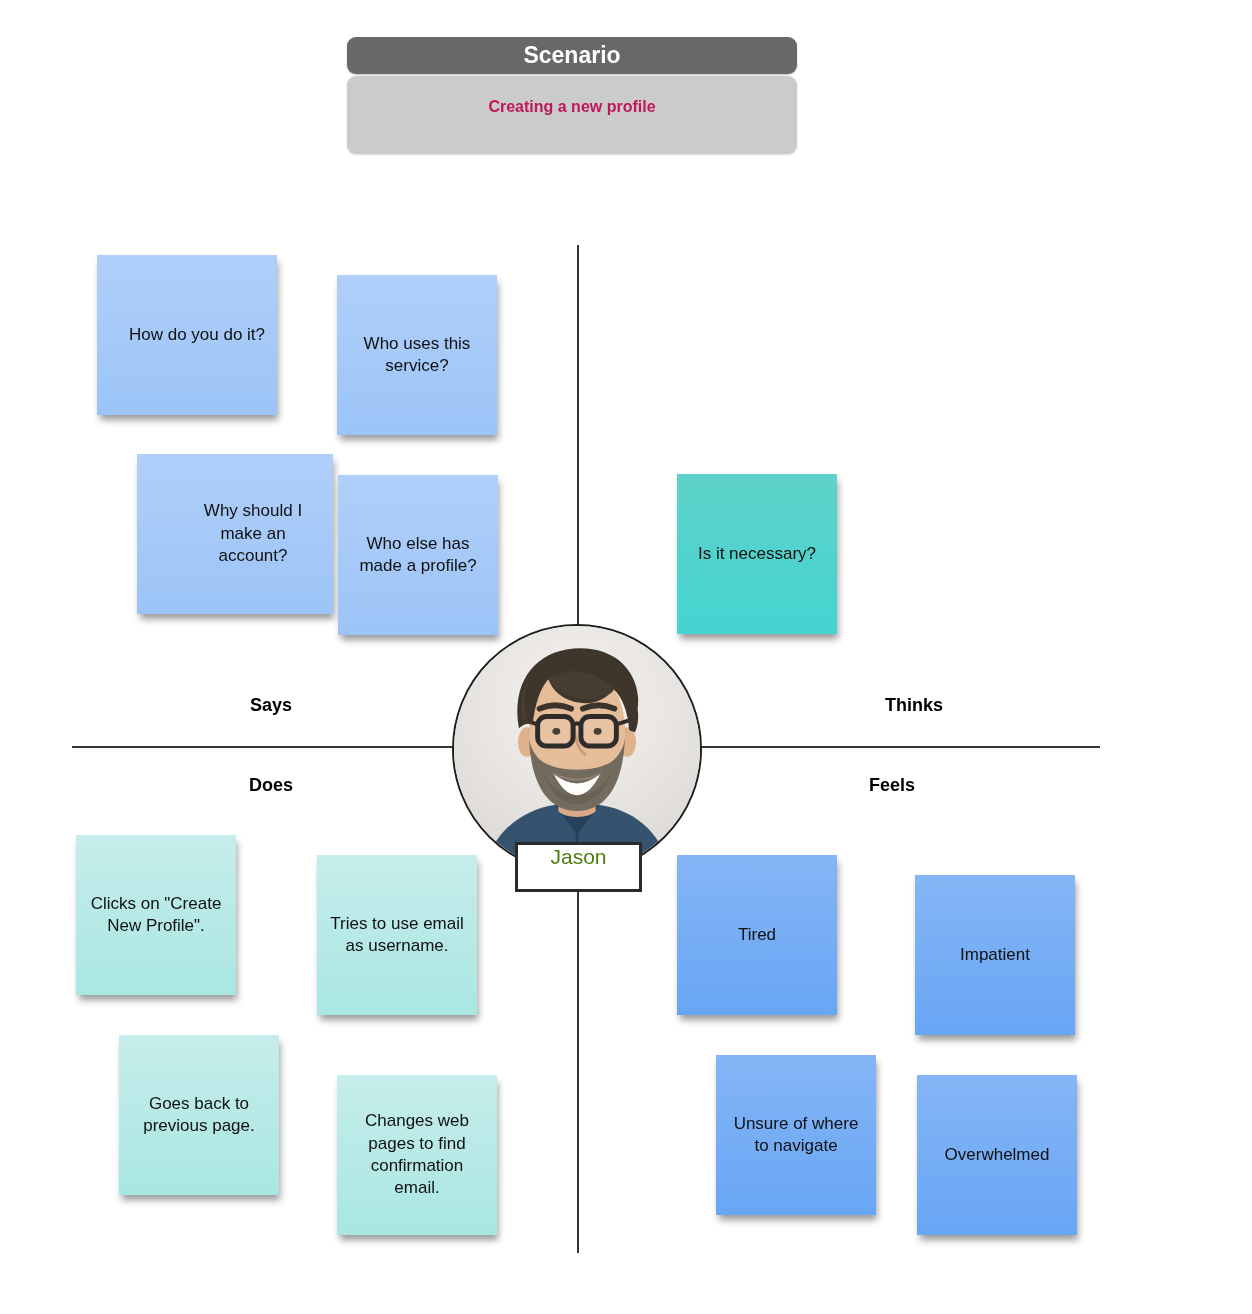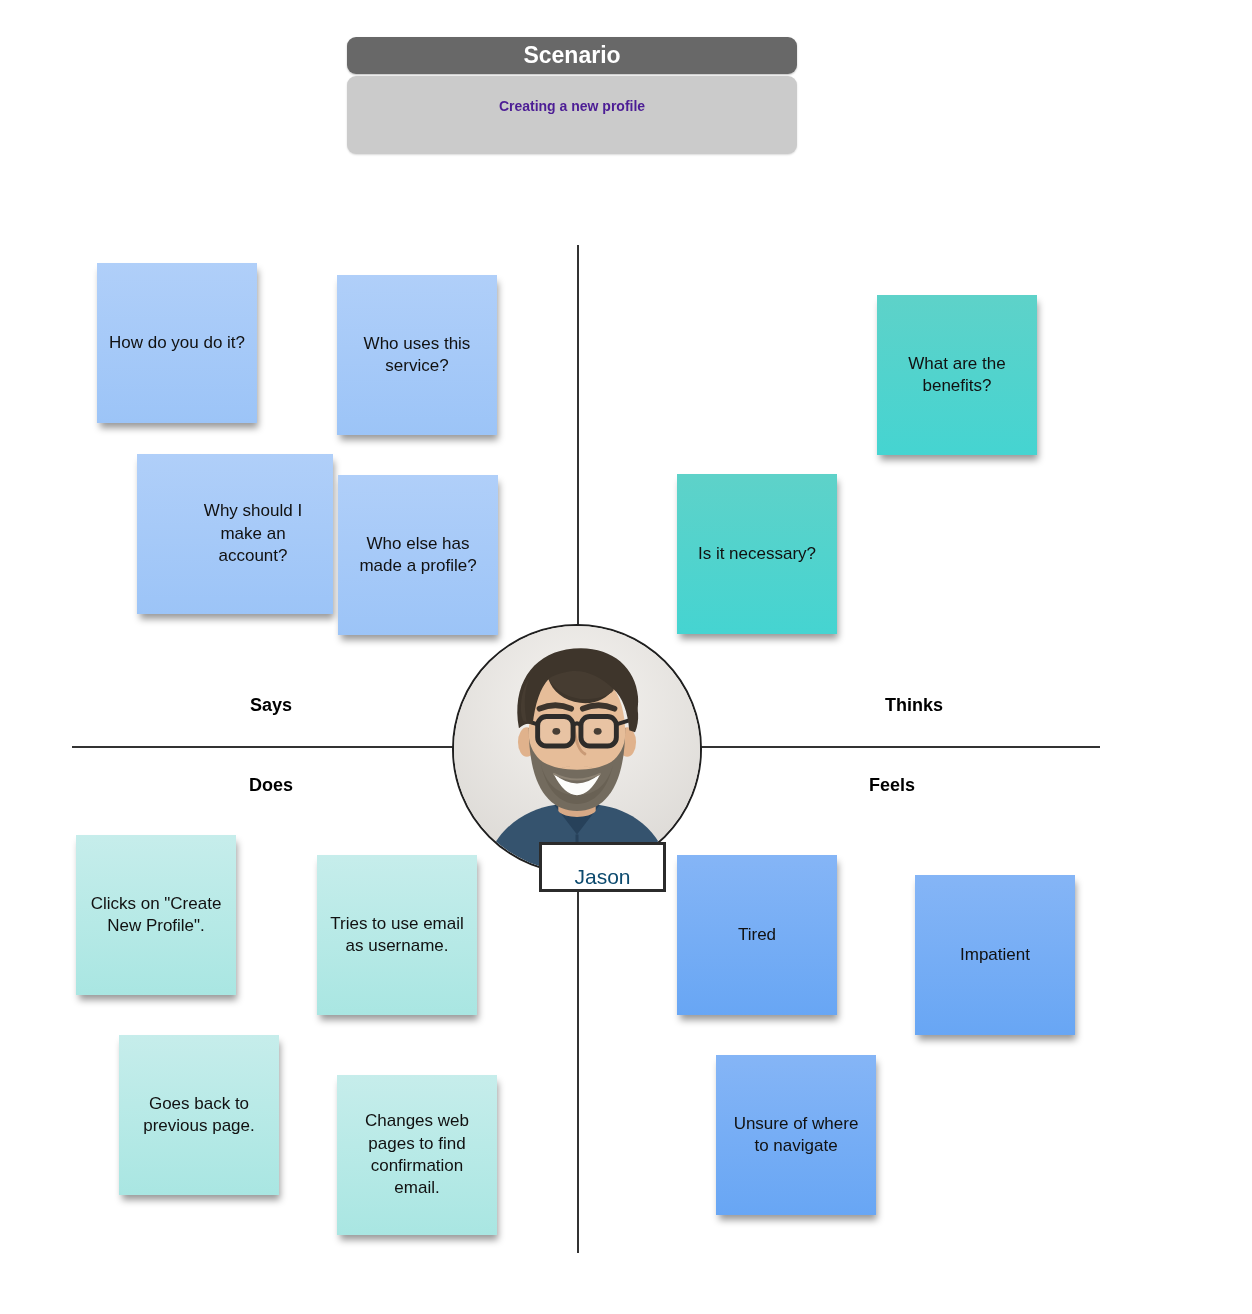--- a/index.html
+++ b/index.html
@@ -19,21 +19,21 @@
     display: flex; align-items: center; justify-content: center;
     color: #ffffff; font-size: 23px; font-weight: bold;
     box-shadow: 0 1px 2px rgba(0,0,0,0.25);
   }
   .scenario-panel {
     margin-top: 2px; height: 78px; background: #cbcbcb; border-radius: 9px;
     display: flex; justify-content: center;
     box-shadow: 0 1px 2px rgba(0,0,0,0.15);
   }
   .scenario-subtitle {
-    margin-top: 22px; color: #4c1d95; font-size: 14px; font-weight: bold;
+    margin-top: 22px; color: #be185d; font-size: 16px; font-weight: bold;
   }
 
   
   .v-divider {
     position: absolute; left: 577px; top: 245px; width: 2px; height: 1008px;
     background: #333333; z-index: 1;
   }
   .h-divider {
     position: absolute; left: 72px; top: 746px; width: 1028px; height: 2px;
     background: #333333; z-index: 1;
@@ -62,22 +62,22 @@
   
   .persona-photo {
     position: absolute; left: 452px; top: 624px; width: 250px; height: 250px;
     border-radius: 50%; border: 2px solid #1f1f1f; overflow: hidden;
     background: #e9e7e4; z-index: 3; box-sizing: border-box;
   }
   .persona-photo svg { display: block; width: 100%; height: 100%; }
   .persona-name {
     position: absolute; left: 515px; top: 842px; width: 127px; height: 50px;
     background: #ffffff; border: 3px solid #2b2b2b; box-sizing: border-box;
-    display: flex; align-items: flex-end; justify-content: center;
-    font-size: 21px; color: #0c4a6e; z-index: 4; margin-left: 24px;
+    display: flex; align-items: flex-start; justify-content: center;
+    font-size: 21px; color: #4d7c0f; z-index: 4;
   }
 </style>
 </head>
 <body>
 
 <div class="board">
 
   <div class="scenario-wrap">
     <div class="scenario-bar">
       <span>Scenario</span>
@@ -88,36 +88,33 @@
   </div>
 
   <div class="v-divider"></div>
   <div class="h-divider"></div>
 
   <div class="quad-label" style="left:201px; top:695px;">Says</div>
   <div class="quad-label" style="left:844px; top:695px;">Thinks</div>
   <div class="quad-label" style="left:201px; top:775px;">Does</div>
   <div class="quad-label" style="left:822px; top:775px;">Feels</div>
 
-  <div class="note note-says" style="left:97px; top:263px;">
+  <div class="note note-says" style="left:97px; top:255px;padding-left:20px;">
     <span style="max-width:150px;">How do you do it?</span>
   </div>
   <div class="note note-says" style="left:337px; top:275px;justify-content:center;">
     <span style="max-width:120px;">Who uses this service?</span>
   </div>
   <div class="note note-says" style="left:137px; top:454px;padding-left:36px;">
     <span style="max-width:138px;">Why should I make an account?</span>
   </div>
   <div class="note note-says" style="left:338px; top:475px;">
     <span style="max-width:128px;">Who else has made a profile?</span>
   </div>
 
-  <div class="note note-thinks" style="left:877px; top:295px;">
-    <span style="max-width:110px;">What are the benefits?</span>
-  </div>
   <div class="note note-thinks" style="left:677px; top:474px;">
     <span style="max-width:150px;">Is it necessary?</span>
   </div>
 
   <div class="note note-does" style="left:76px; top:835px;">
     <span style="max-width:140px;">Clicks on "Create New Profile".</span>
   </div>
   <div class="note note-does" style="left:317px; top:855px;">
     <span style="max-width:145px;">Tries to use email as username.</span>
   </div>
@@ -129,20 +126,23 @@
   </div>
 
   <div class="note note-feels" style="left:915px; top:875px;">
     <span style="max-width:140px;">Impatient</span>
   </div>
   <div class="note note-feels" style="left:677px; top:855px;">
     <span style="max-width:140px;">Tired</span>
   </div>
   <div class="note note-feels" style="left:716px; top:1055px;">
     <span style="max-width:135px;">Unsure of where to navigate</span>
+  </div>
+  <div class="note note-feels" style="left:917px; top:1075px;">
+    <span style="max-width:140px;">Overwhelmed</span>
   </div>
 
   <div class="persona-photo">
     <svg viewBox="0 0 250 250" xmlns="http://www.w3.org/2000/svg">
       <defs>
         <radialGradient id="bgGrad" cx="50%" cy="32%" r="80%">
           <stop offset="0%" stop-color="#f5f3f0"></stop>
           <stop offset="100%" stop-color="#d9d6d2"></stop>
         </radialGradient>
       </defs>

